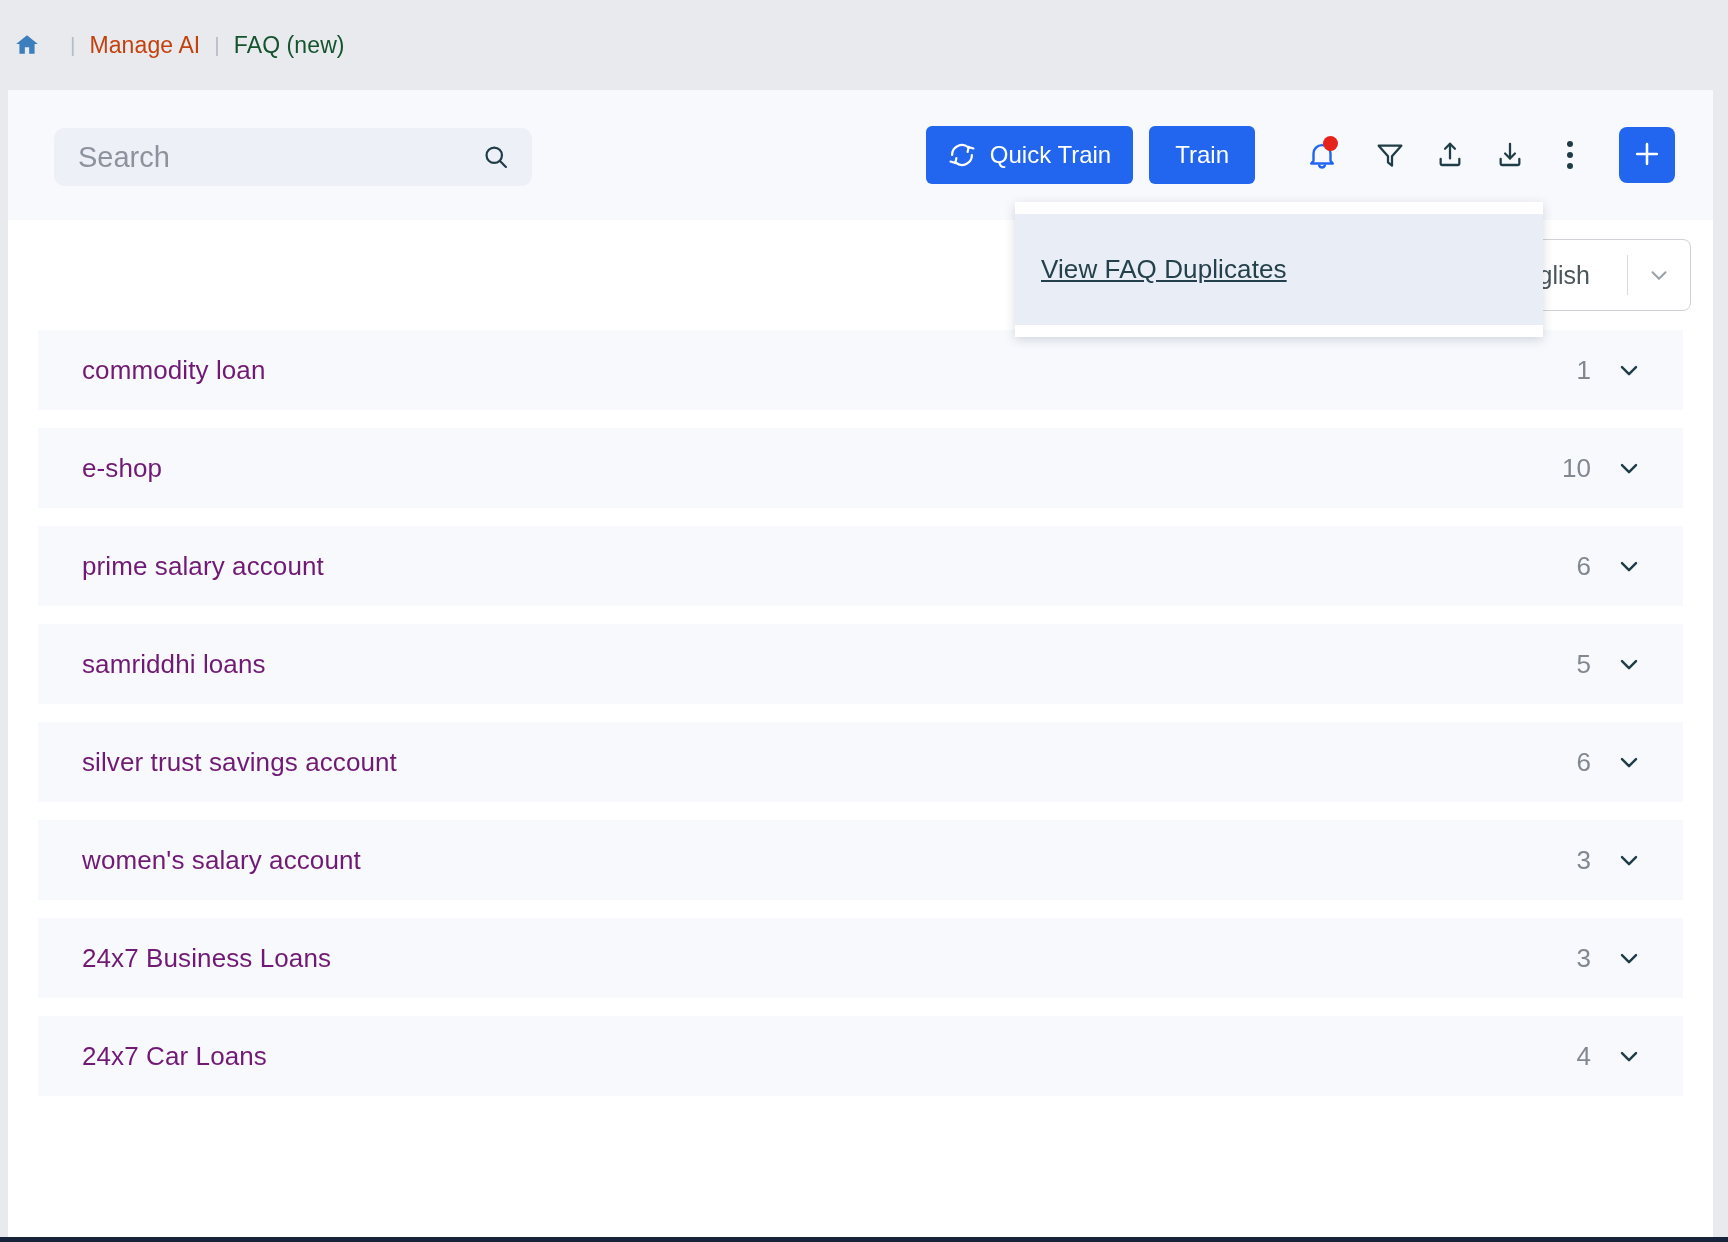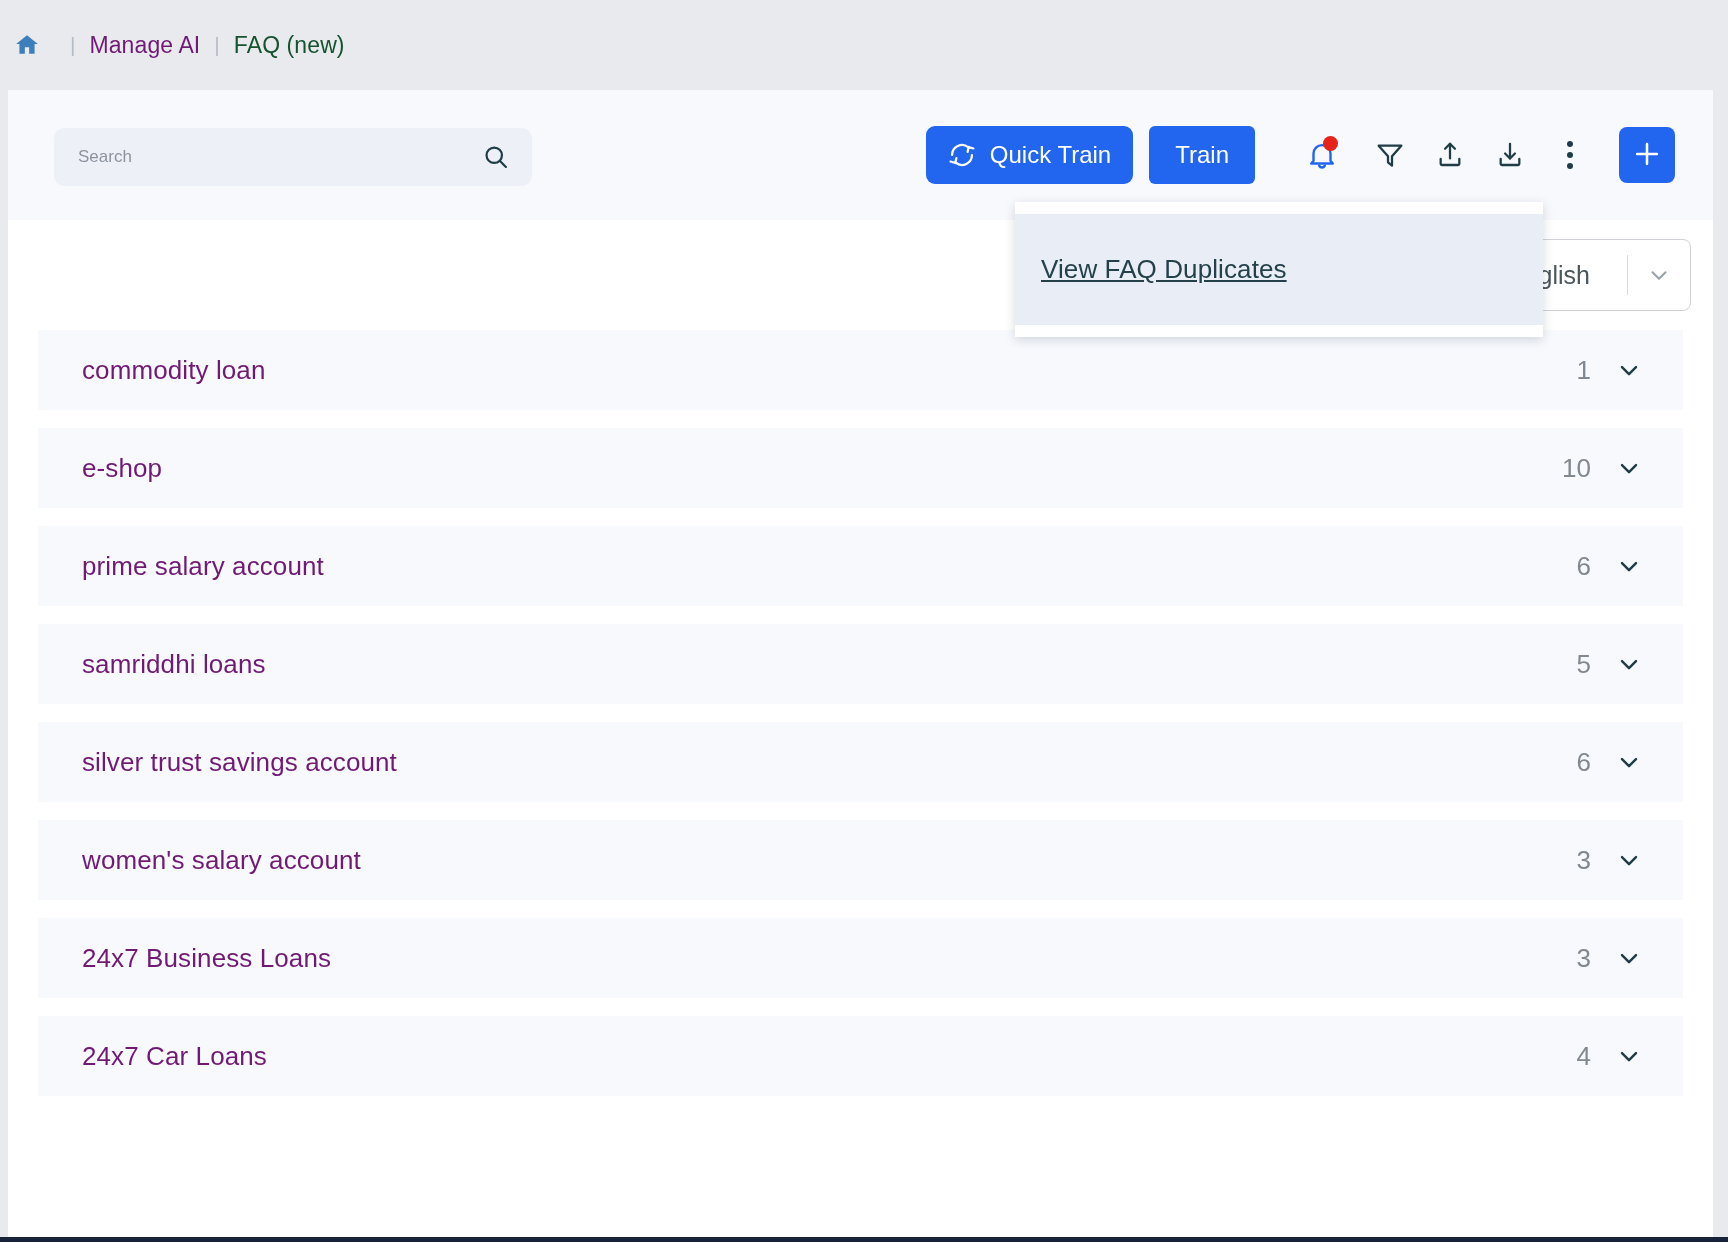--- a/index.html
+++ b/index.html
@@ -35,21 +35,21 @@
     margin-right: 16px;
     cursor: pointer;
   }
   .bc-sep {
     color: #b6bcc6;
     font-size: 21px;
     margin: 0 14px;
     font-weight: 300;
   }
   .bc-link {
-    color: #701a75;
+    color: #c2410c;
     font-size: 23px;
     cursor: pointer;
     letter-spacing: .1px;
   }
   .bc-current {
     color: #14532d;
     font-size: 23px;
     letter-spacing: .1px;
   }
 
@@ -80,21 +80,21 @@
     display: flex;
     align-items: center;
     box-sizing: border-box;
     padding: 0 22px;
   }
   #search-input {
     border: none;
     outline: none;
     background: transparent;
     flex: 1;
-    font-size: 17px;
+    font-size: 29px;
     color: #0369a1;
     font-family: "Liberation Sans", sans-serif;
   }
   #search-input::placeholder { color: #8d939d; }
   .search-icon { color: #1f3d46; display: flex; cursor: pointer; }
 
   #toolbar-actions {
     position: absolute;
     right: 38px; top: 32px;
     display: flex;
@@ -109,21 +109,21 @@
     height: 58px;
     font-size: 24px;
     font-family: "Liberation Sans", sans-serif;
     display: inline-flex;
     align-items: center;
     justify-content: center;
     cursor: pointer;
     padding: 0 22px;
     white-space: nowrap;
   }
-  #quick-train-btn { margin-right: 16px; border-radius: 9px; }
+  #quick-train-btn { margin-right: 16px; }
   #quick-train-btn .refresh-icon { margin-right: 14px; display: flex; }
   #train-btn { padding: 0 26px; margin-right: 40px; }
 
   .icon-btn {
     width: 54px; height: 54px;
     display: inline-flex;
     align-items: center;
     justify-content: center;
     cursor: pointer;
     position: relative;

